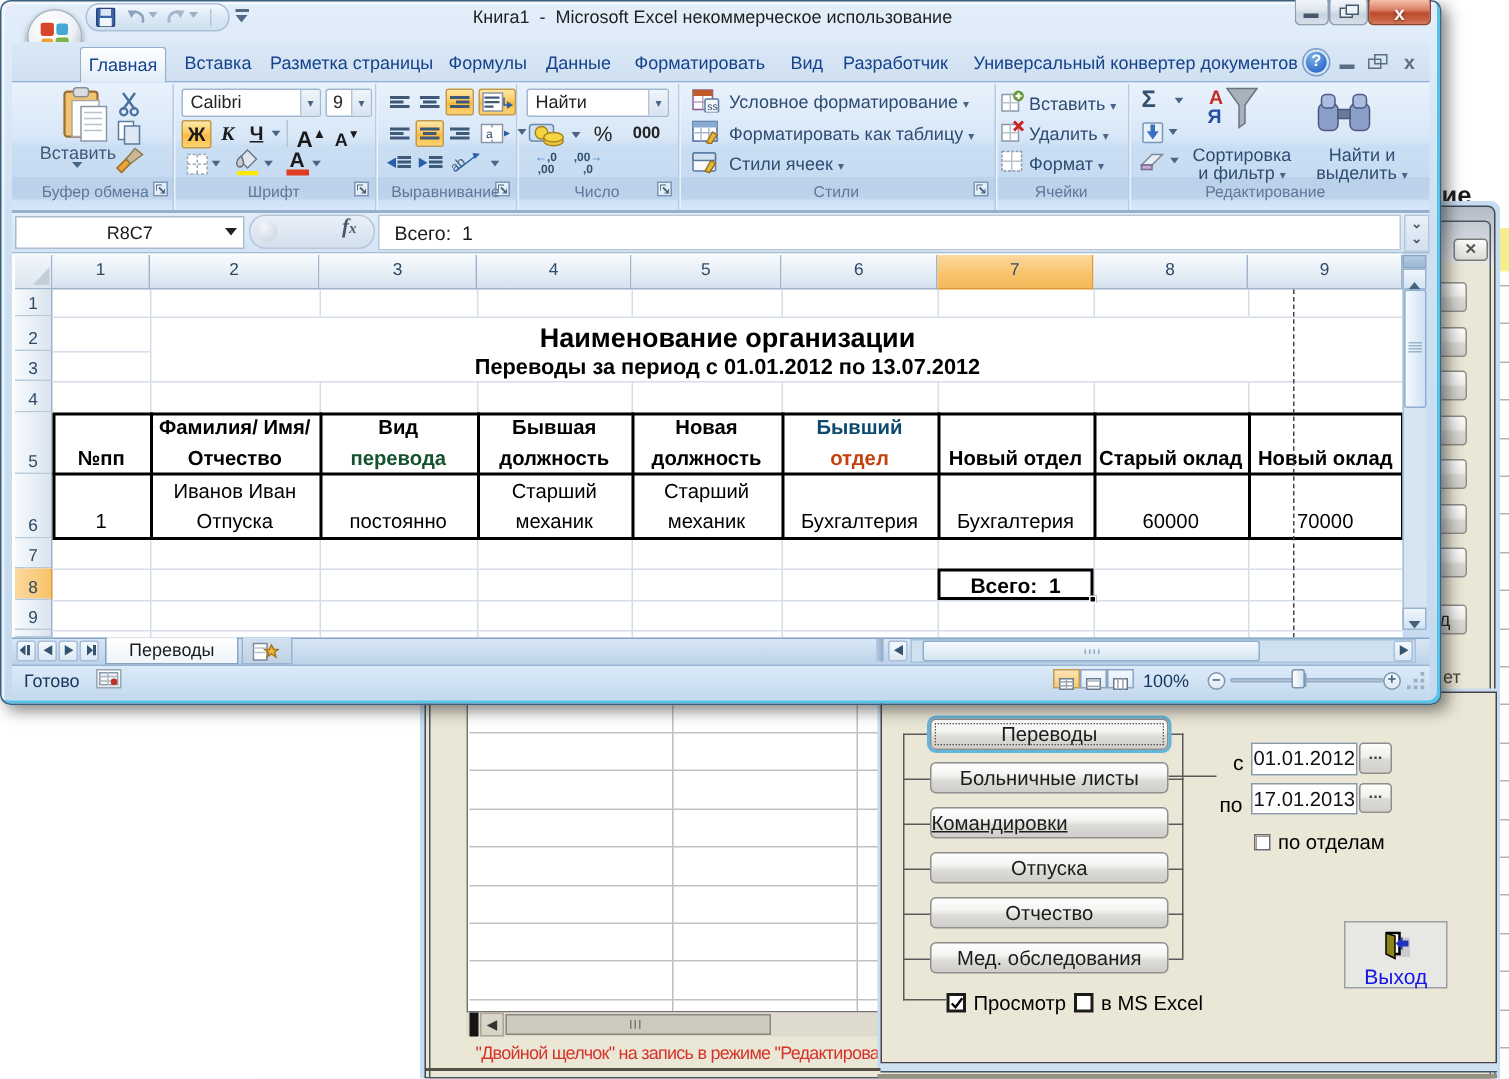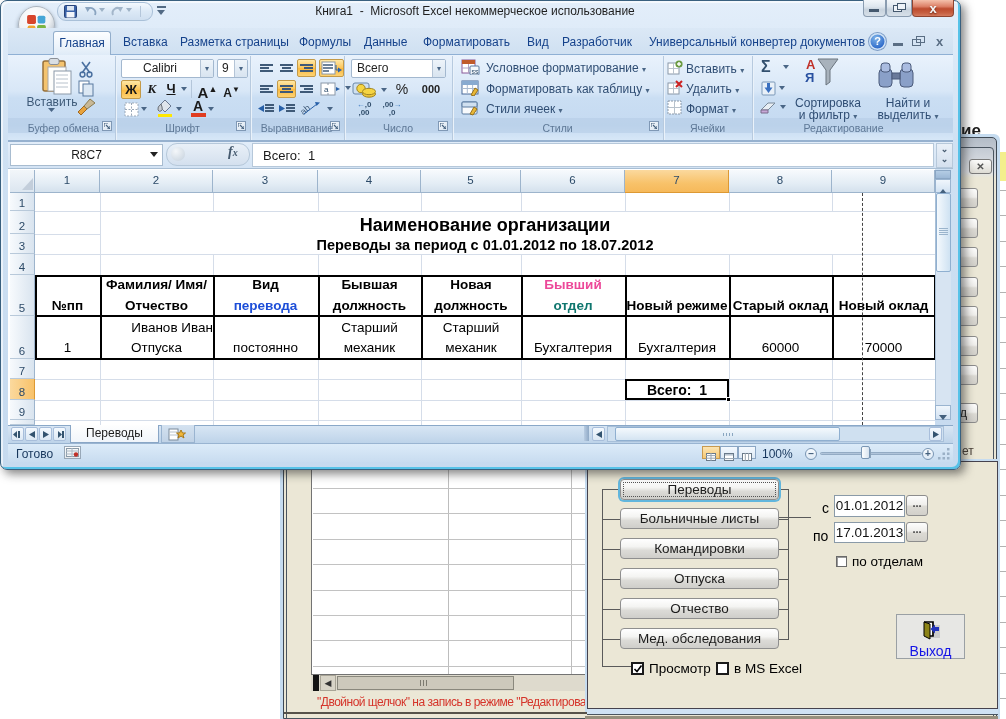--- a/index.html
+++ b/index.html
@@ -110,21 +110,21 @@
     <div class="a lnk" style="left:779px;top:608.5px;width:10px;height:1px"></div>
     <div class="a lnk" style="left:602px;top:638.5px;width:18px;height:1px"></div>
     <div class="a lnk" style="left:779px;top:638.5px;width:10px;height:1px"></div>
   </div>
 <div class="a lnk" style="left:779px;top:517px;width:32px;height:1px"></div>
 <div class="a lnk" style="left:602px;top:666px;width:29px;height:1px"></div>
 
 <div id="repbtns">
     <div class="a" style="left:620px;top:479px;width:159px;height:21px;background:linear-gradient(180deg,#ffffff,#f4f4f2 40%,#dcdbd7 60%,#cfceca);border:1px solid #8f8f8f;border-radius:4px;text-align:center;font:13.5px/20px 'Liberation Sans';color:#1c1c1c;outline:1px dotted #555;outline-offset:-4px;box-shadow:0 0 0 2px #62b6dd;">Переводы</div>
     <div class="a" style="left:620px;top:508px;width:159px;height:21px;background:linear-gradient(180deg,#ffffff,#f4f4f2 40%,#dcdbd7 60%,#cfceca);border:1px solid #8f8f8f;border-radius:4px;text-align:center;font:13.5px/20px 'Liberation Sans';color:#1c1c1c;">Больничные листы</div>
-    <div class="a" style="left:620px;top:538px;width:159px;height:21px;background:linear-gradient(180deg,#ffffff,#f4f4f2 40%,#dcdbd7 60%,#cfceca);border:1px solid #8f8f8f;border-radius:4px;text-align:center;font:13.5px/20px 'Liberation Sans';color:#1c1c1c;">Командировки</div>
+    <div class="a" style="left:620px;top:538px;width:159px;height:21px;background:linear-gradient(180deg,#ffffff,#f4f4f2 40%,#dcdbd7 60%,#cfceca);border:1px solid #8f8f8f;border-radius:4px;text-align:left;font:13.5px/20px 'Liberation Sans';color:#1c1c1c;text-decoration:underline;">Командировки</div>
     <div class="a" style="left:620px;top:568px;width:159px;height:21px;background:linear-gradient(180deg,#ffffff,#f4f4f2 40%,#dcdbd7 60%,#cfceca);border:1px solid #8f8f8f;border-radius:4px;text-align:center;font:13.5px/20px 'Liberation Sans';color:#1c1c1c;">Отпуска</div>
     <div class="a" style="left:620px;top:598px;width:159px;height:21px;background:linear-gradient(180deg,#ffffff,#f4f4f2 40%,#dcdbd7 60%,#cfceca);border:1px solid #8f8f8f;border-radius:4px;text-align:center;font:13.5px/20px 'Liberation Sans';color:#1c1c1c;">Отчество</div>
     <div class="a" style="left:620px;top:628px;width:159px;height:21px;background:linear-gradient(180deg,#ffffff,#f4f4f2 40%,#dcdbd7 60%,#cfceca);border:1px solid #8f8f8f;border-radius:4px;text-align:center;font:13.5px/20px 'Liberation Sans';color:#1c1c1c;">Мед. обследования</div>
   </div>
 
 <div class="a" style="left:822px;top:500px;font:14px 'Liberation Sans';color:#000">с</div>
 <div class="a" style="left:834px;top:495px;width:71px;height:22px;background:#fff;border:1px solid #8a9aa8;text-align:center;font:13.5px/20px 'Liberation Sans';color:#111">01.01.2012</div>
 <div class="a btn97" style="left:906px;top:495px;width:22px;height:21px;border-radius:3px;text-align:center;font:bold 11px/14px 'Liberation Sans';color:#444">...</div>
 <div class="a" style="left:813px;top:528px;font:14px 'Liberation Sans';color:#000">по</div>
 <div class="a" style="left:834px;top:522px;width:71px;height:21px;background:#fff;border:1px solid #8a9aa8;text-align:center;font:13.5px/19px 'Liberation Sans';color:#111">17.01.2013</div>
@@ -281,21 +281,21 @@
 </svg>
 <svg class="a" style="left:78px;top:80px" width="17" height="17" viewBox="0 0 17 17">
  <rect x="1" y="1" width="10" height="12" fill="#fff" stroke="#5a7aa0"></rect>
  <rect x="5" y="4" width="10" height="12" fill="#dce8f4" stroke="#5a7aa0"></rect>
 </svg>
 <svg class="a" style="left:76px;top:98px" width="21" height="18" viewBox="0 0 21 18">
  <polygon points="2,14 8,8 11,11 5,17" fill="#e8a33d" stroke="#a06820"></polygon>
  <polygon points="8,8 14,1 19,5 11,11" fill="#c8b896" stroke="#8a7a50"></polygon>
 </svg>
 
-<div class="a combo" style="left:121px;top:59px;width:93px;height:19px"><span style="margin-left:21px">Calibri</span><span class="cmbar">▾</span></div>
+<div class="a combo" style="left:121px;top:59px;width:93px;height:19px"><span style="margin-left:5px">Calibri</span><span class="cmbar">▾</span></div>
 <div class="a combo" style="left:217px;top:59px;width:31px;height:19px"><span style="margin-left:4px">9</span><span class="cmbar">▾</span></div>
 <div class="a" style="left:121px;top:80px;width:20px;height:19px;background:linear-gradient(180deg,#ffe8a6,#fcc558 50%,#fbb93e 52%,#fdd273);border:1px solid #c49a48;border-radius:2px;text-align:center;font:bold 13px/18px 'Liberation Sans';color:#1a1a1a">Ж</div>
 <div class="a" style="left:143px;top:80px;width:18px;height:19px;text-align:center;font:italic bold 13px/18px 'Liberation Serif';color:#1a1a1a">К</div>
 <div class="a" style="left:162px;top:80px;width:18px;height:19px;text-align:center;font:bold 13px/18px 'Liberation Sans';color:#1a1a1a;text-decoration:underline">Ч</div>
 <svg class="a" style="left:181px;top:87px" width="7" height="5">
     <polygon points="0,0 6,0 3,4" fill="#4a6686"></polygon>
   </svg>
 <div class="a" style="left:191px;top:80px;width:1px;height:18px;background:#b4c6da"></div>
 <div class="a" style="left:196px;top:80px;width:23px;height:19px;text-align:center;font:bold 15px/18px 'Liberation Sans';color:#1a1a1a">А<span style="font-size:9px;vertical-align:6px">▲</span></div>
 <div class="a" style="left:221px;top:82px;width:21px;height:17px;text-align:center;font:bold 12px/16px 'Liberation Sans';color:#1a1a1a">А<span style="font-size:8px;vertical-align:5px">▼</span></div>
@@ -389,21 +389,21 @@
     <div class="a" style="left:301px;top:100px;width:24px;height:18px"><svg width="20" height="16" viewBox="0 0 20 16">
         <text x="1" y="12" font-size="9" fill="#3f5a78" font-family="Liberation Sans" transform="rotate(-40 6 12)">ab</text>
         <line x1="3" y1="14" x2="16" y2="4" stroke="#2860a8"></line>
         <polygon points="14,2 19,2.5 15.5,6" fill="#2860a8"></polygon>
       </svg></div>
     <svg class="a" style="left:327px;top:107px" width="7" height="5">
       <polygon points="0,0 6,0 3,4" fill="#4a6686"></polygon>
     </svg>
   </div>
 
-<div class="a combo" style="left:351px;top:59px;width:95px;height:19px"><span style="margin-left:5px">Всего</span><span class="cmbar">▾</span></div>
+<div class="a combo" style="left:351px;top:59px;width:95px;height:19px"><span style="margin-left:5px">Найти</span><span class="cmbar">▾</span></div>
 <svg class="a" style="left:352px;top:81px" width="26" height="18" viewBox="0 0 26 18">
  <rect x="1" y="2" width="16" height="11" rx="2" fill="#cfe0f0" stroke="#6a88a8"></rect>
  <circle cx="9" cy="7.5" r="4.2" fill="#f5d442" stroke="#a08420"></circle>
  <ellipse cx="17" cy="13" rx="6.5" ry="3.2" fill="#f0c83a" stroke="#a08420"></ellipse>
  <ellipse cx="17" cy="10.5" rx="6.5" ry="3.2" fill="#f5d442" stroke="#a08420"></ellipse>
 </svg>
 <svg class="a" style="left:381px;top:88px" width="7" height="5">
     <polygon points="0,0 6,0 3,4" fill="#4a6686"></polygon>
   </svg>
 <div class="a" style="left:392px;top:81px;width:20px;text-align:center;font:14px/17px 'Liberation Sans';color:#222">%</div>
@@ -574,49 +574,49 @@
     <div class="a" style="left:832px;top:254px;width:1px;height:171px;background:#d5dde9"></div>
     <div class="a" style="left:35px;top:211px;width:900px;height:1px;background:#d5dde9"></div>
     <div class="a" style="left:35px;top:254px;width:900px;height:1px;background:#d5dde9"></div>
     <div class="a" style="left:35px;top:379px;width:900px;height:1px;background:#d5dde9"></div>
     <div class="a" style="left:35px;top:400px;width:900px;height:1px;background:#d5dde9"></div>
     <div class="a" style="left:35px;top:420px;width:900px;height:1px;background:#d5dde9"></div>
     <div class="a" style="left:35px;top:234px;width:65px;height:1px;background:#d5dde9"></div>
   </div>
 
 <div class="a" style="left:285px;top:215px;width:400px;text-align:center;font:bold 18px 'Liberation Sans';color:#000">Наименование организации</div>
-<div class="a" style="left:285px;top:237px;width:400px;text-align:center;font:bold 14.5px 'Liberation Sans';color:#000">Переводы за период с 01.01.2012 по 18.07.2012</div>
+<div class="a" style="left:285px;top:237px;width:400px;text-align:center;font:bold 14.5px 'Liberation Sans';color:#000">Переводы за период с 01.01.2012 по 13.07.2012</div>
 
 <div id="tbl">
     <div class="a" style="left:35px;top:275px;width:901px;height:85px;border:2px solid #000"></div>
     <div class="a" style="left:100px;top:275px;width:2px;height:85px;background:#000"></div>
     <div class="a" style="left:213px;top:275px;width:2px;height:85px;background:#000"></div>
     <div class="a" style="left:318px;top:275px;width:2px;height:85px;background:#000"></div>
     <div class="a" style="left:421px;top:275px;width:2px;height:85px;background:#000"></div>
     <div class="a" style="left:521px;top:275px;width:2px;height:85px;background:#000"></div>
     <div class="a" style="left:625px;top:275px;width:2px;height:85px;background:#000"></div>
     <div class="a" style="left:729px;top:275px;width:2px;height:85px;background:#000"></div>
     <div class="a" style="left:832px;top:275px;width:2px;height:85px;background:#000"></div>
     <div class="a" style="left:35px;top:315px;width:901px;height:2px;background:#000"></div>
     <div class="a" style="left:35px;top:298px;width:65px;text-align:center;font:bold 13.5px 'Liberation Sans';color:#000">№пп</div>
     <div class="a" style="left:100px;top:277px;width:113px;text-align:center;font:bold 13.5px 'Liberation Sans';color:#000">Фамилия/ Имя/</div>
     <div class="a" style="left:100px;top:298px;width:113px;text-align:center;font:bold 13.5px 'Liberation Sans';color:#000">Отчество</div>
     <div class="a" style="left:213px;top:277px;width:105px;text-align:center;font:bold 13.5px 'Liberation Sans';color:#000">Вид</div>
-    <div class="a" style="left:213px;top:298px;width:105px;text-align:center;font:bold 13.5px 'Liberation Sans';color:#1d4ed8">перевода</div>
+    <div class="a" style="left:213px;top:298px;width:105px;text-align:center;font:bold 13.5px 'Liberation Sans';color:#14532d">перевода</div>
     <div class="a" style="left:318px;top:277px;width:103px;text-align:center;font:bold 13.5px 'Liberation Sans';color:#000">Бывшая</div>
     <div class="a" style="left:318px;top:298px;width:103px;text-align:center;font:bold 13.5px 'Liberation Sans';color:#000">должность</div>
     <div class="a" style="left:421px;top:277px;width:100px;text-align:center;font:bold 13.5px 'Liberation Sans';color:#000">Новая</div>
     <div class="a" style="left:421px;top:298px;width:100px;text-align:center;font:bold 13.5px 'Liberation Sans';color:#000">должность</div>
-    <div class="a" style="left:521px;top:277px;width:104px;text-align:center;font:bold 13.5px 'Liberation Sans';color:#ec4899">Бывший</div>
-    <div class="a" style="left:521px;top:298px;width:104px;text-align:center;font:bold 13.5px 'Liberation Sans';color:#0f766e">отдел</div>
-    <div class="a" style="left:625px;top:298px;width:104px;text-align:center;font:bold 13.5px 'Liberation Sans';color:#000">Новый режиме</div>
+    <div class="a" style="left:521px;top:277px;width:104px;text-align:center;font:bold 13.5px 'Liberation Sans';color:#0c4a6e">Бывший</div>
+    <div class="a" style="left:521px;top:298px;width:104px;text-align:center;font:bold 13.5px 'Liberation Sans';color:#c2410c">отдел</div>
+    <div class="a" style="left:625px;top:298px;width:104px;text-align:center;font:bold 13.5px 'Liberation Sans';color:#000">Новый отдел</div>
     <div class="a" style="left:729px;top:298px;width:103px;text-align:center;font:bold 13.5px 'Liberation Sans';color:#000">Старый оклад</div>
     <div class="a" style="left:832px;top:298px;width:103px;text-align:center;font:bold 13.5px 'Liberation Sans';color:#000">Новый оклад</div>
     <div class="a" style="left:35px;top:340px;width:65px;text-align:center;font:13.5px 'Liberation Sans';color:#000">1</div>
-    <div class="a" style="left:100px;top:320px;width:113px;text-align:right;font:13.5px 'Liberation Sans';color:#000">Иванов Иван</div>
+    <div class="a" style="left:100px;top:320px;width:113px;text-align:center;font:13.5px 'Liberation Sans';color:#000">Иванов Иван</div>
     <div class="a" style="left:100px;top:340px;width:113px;text-align:center;font:13.5px 'Liberation Sans';color:#000">Отпуска</div>
     <div class="a" style="left:213px;top:340px;width:105px;text-align:center;font:13.5px 'Liberation Sans';color:#000">постоянно</div>
     <div class="a" style="left:318px;top:320px;width:103px;text-align:center;font:13.5px 'Liberation Sans';color:#000">Старший</div>
     <div class="a" style="left:318px;top:340px;width:103px;text-align:center;font:13.5px 'Liberation Sans';color:#000">механик</div>
     <div class="a" style="left:421px;top:320px;width:100px;text-align:center;font:13.5px 'Liberation Sans';color:#000">Старший</div>
     <div class="a" style="left:421px;top:340px;width:100px;text-align:center;font:13.5px 'Liberation Sans';color:#000">механик</div>
     <div class="a" style="left:521px;top:340px;width:104px;text-align:center;font:13.5px 'Liberation Sans';color:#000">Бухгалтерия</div>
     <div class="a" style="left:625px;top:340px;width:104px;text-align:center;font:13.5px 'Liberation Sans';color:#000">Бухгалтерия</div>
     <div class="a" style="left:729px;top:340px;width:103px;text-align:center;font:13.5px 'Liberation Sans';color:#000">60000</div>
     <div class="a" style="left:832px;top:340px;width:103px;text-align:center;font:13.5px 'Liberation Sans';color:#000">70000</div>

